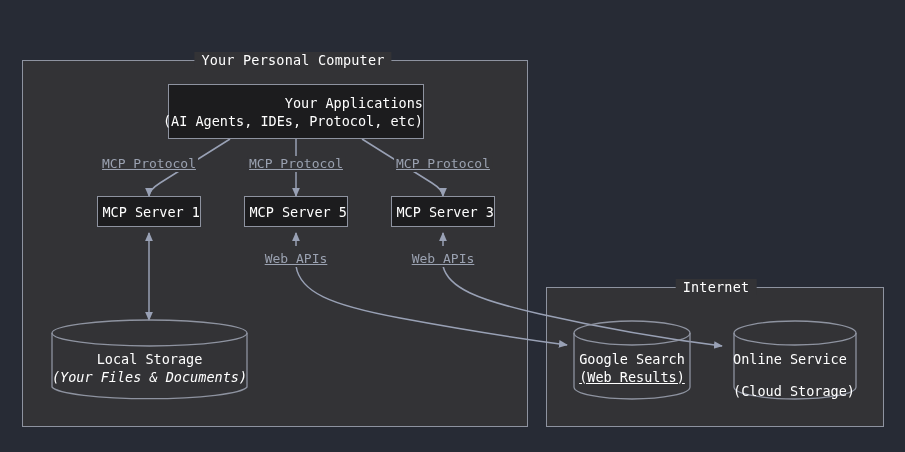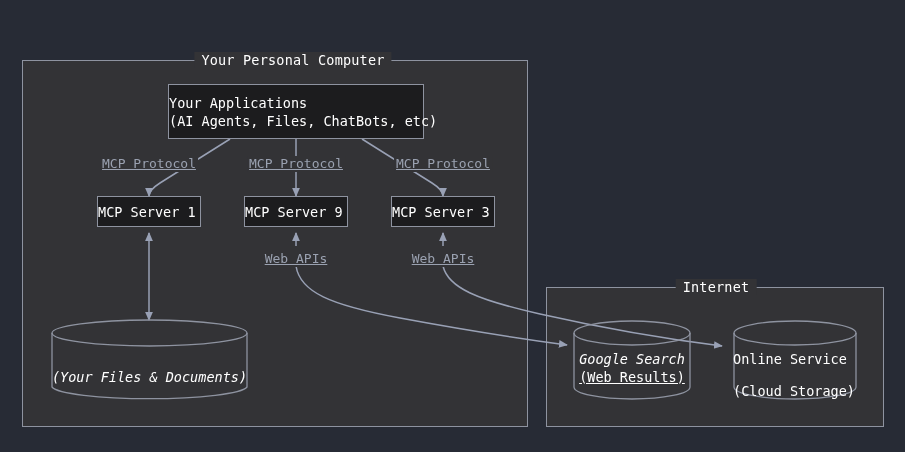--- a/index.html
+++ b/index.html
@@ -46,21 +46,21 @@
     transform: translateX(-50%);
   }
   
   .node-box {
     position: absolute;
     background: #1c1c1e;
     border: 1.4px solid #8e93a0;
     box-sizing: border-box;
     display: flex;
     flex-direction: column;
-    align-items: flex-start;
+    align-items: flex-end;
     justify-content: center;
     color: #ffffff;
     font-size: 13.5px;
     line-height: 18px;
     white-space: nowrap;
     text-align: center;
   }
   
   .cylinder {
     position: absolute;
@@ -126,49 +126,50 @@
   </svg>
 
   <div class="edge-label" style="left:149px; top:156px;">MCP Protocol</div>
   <div class="edge-label" style="left:296px; top:156px;">MCP Protocol</div>
   <div class="edge-label" style="left:443px; top:156px;">MCP Protocol</div>
   <div class="edge-label" style="left:296px; top:251px;">Web APIs</div>
   <div class="edge-label" style="left:443px; top:251px;">Web APIs</div>
 
   <div class="node-box" style="left:168px; top:84px; width:256px; height:55px;">
     <span>Your Applications</span>
-    <span>(AI Agents, Files, ChatBots, etc)</span>
+    <span>(AI Agents, IDEs, Protocol, etc)</span>
   </div>
 
   <div class="node-box" style="left:97px; top:196px; width:104px; height:31px;">
     <span>MCP Server 1</span>
   </div>
 
   <div class="node-box" style="left:244px; top:196px; width:104px; height:31px;">
-    <span>MCP Server 9</span>
+    <span>MCP Server 5</span>
   </div>
 
   <div class="node-box" style="left:391px; top:196px; width:104px; height:31px;">
     <span>MCP Server 3</span>
   </div>
 
   <div class="cylinder" style="left:51px; top:319px; width:197px; height:82px;">
     <svg width="197" height="82" viewBox="0 0 197 82">
       <path d="M1,14 L1,68 A 98,13 0 0 0 196,68 L196,14" fill="none" stroke="#8e93a0" stroke-width="1.3"></path>
       <ellipse cx="98.5" cy="14" rx="97.5" ry="13" fill="none" stroke="#8e93a0" stroke-width="1.3"></ellipse>
     </svg>
+    <div class="cyl-label" style="top:31px;">Local Storage</div>
     <div class="cyl-label" style="top:49px;font-style:italic;">(Your Files &amp; Documents)</div>
   </div>
 
   <div class="cylinder" style="left:573px; top:319px; width:118px; height:82px;">
     <svg width="118" height="82" viewBox="0 0 118 82">
       <path d="M1,14 L1,68 A 58,12 0 0 0 117,68 L117,14" fill="none" stroke="#8e93a0" stroke-width="1.3"></path>
       <ellipse cx="59" cy="14" rx="58" ry="12" fill="none" stroke="#8e93a0" stroke-width="1.3"></ellipse>
     </svg>
-    <div class="cyl-label" style="top:31px;font-style:italic;">Google Search</div>
+    <div class="cyl-label" style="top:31px;">Google Search</div>
     <div class="cyl-label" style="top:49px;text-decoration:underline;">(Web Results)</div>
   </div>
 
   <div class="cylinder" style="left:733px; top:319px; width:108px; height:82px;">
     <svg width="124" height="82" viewBox="0 0 124 82">
       <path d="M1,14 L1,68 A 61,12 0 0 0 123,68 L123,14" fill="none" stroke="#8e93a0" stroke-width="1.3"></path>
       <ellipse cx="62" cy="14" rx="61" ry="12" fill="none" stroke="#8e93a0" stroke-width="1.3"></ellipse>
     </svg>
     <div class="cyl-label" style="top:31px;">Online Service</div>
     <div class="cyl-label" style="top:49px;margin-top:14px;">(Cloud Storage)</div>

